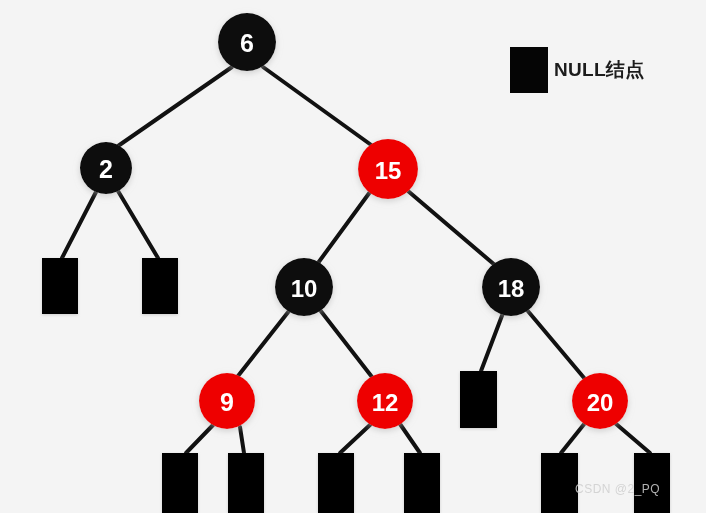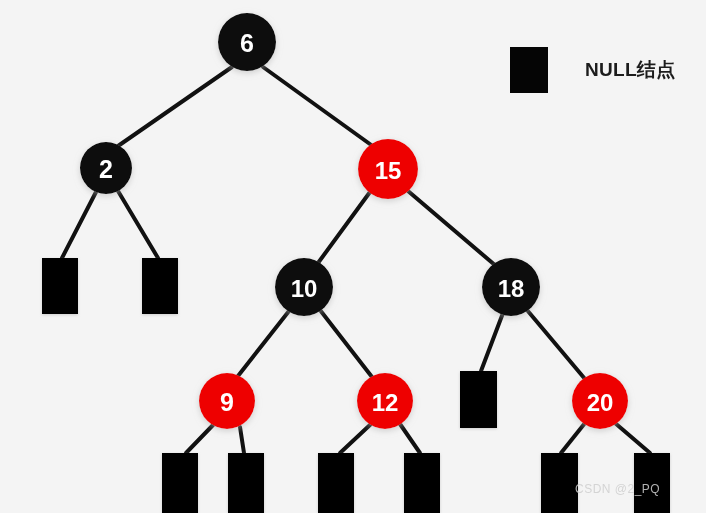--- a/index.html
+++ b/index.html
@@ -21,21 +21,21 @@
     top: 0;
     width: 706px;
     height: 513px;
   }
   .legend {
     position: absolute;
     left: 510px;
     top: 47px;
     display: flex;
     align-items: center;
-    gap: 37px;
+    gap: 6px;
     justify-content: space-between;
   }
   .legend-swatch {
     width: 38px;
     height: 46px;
     background: #050505;
   }
   .legend-label {
     font-size: 19px;
     font-weight: bold;

